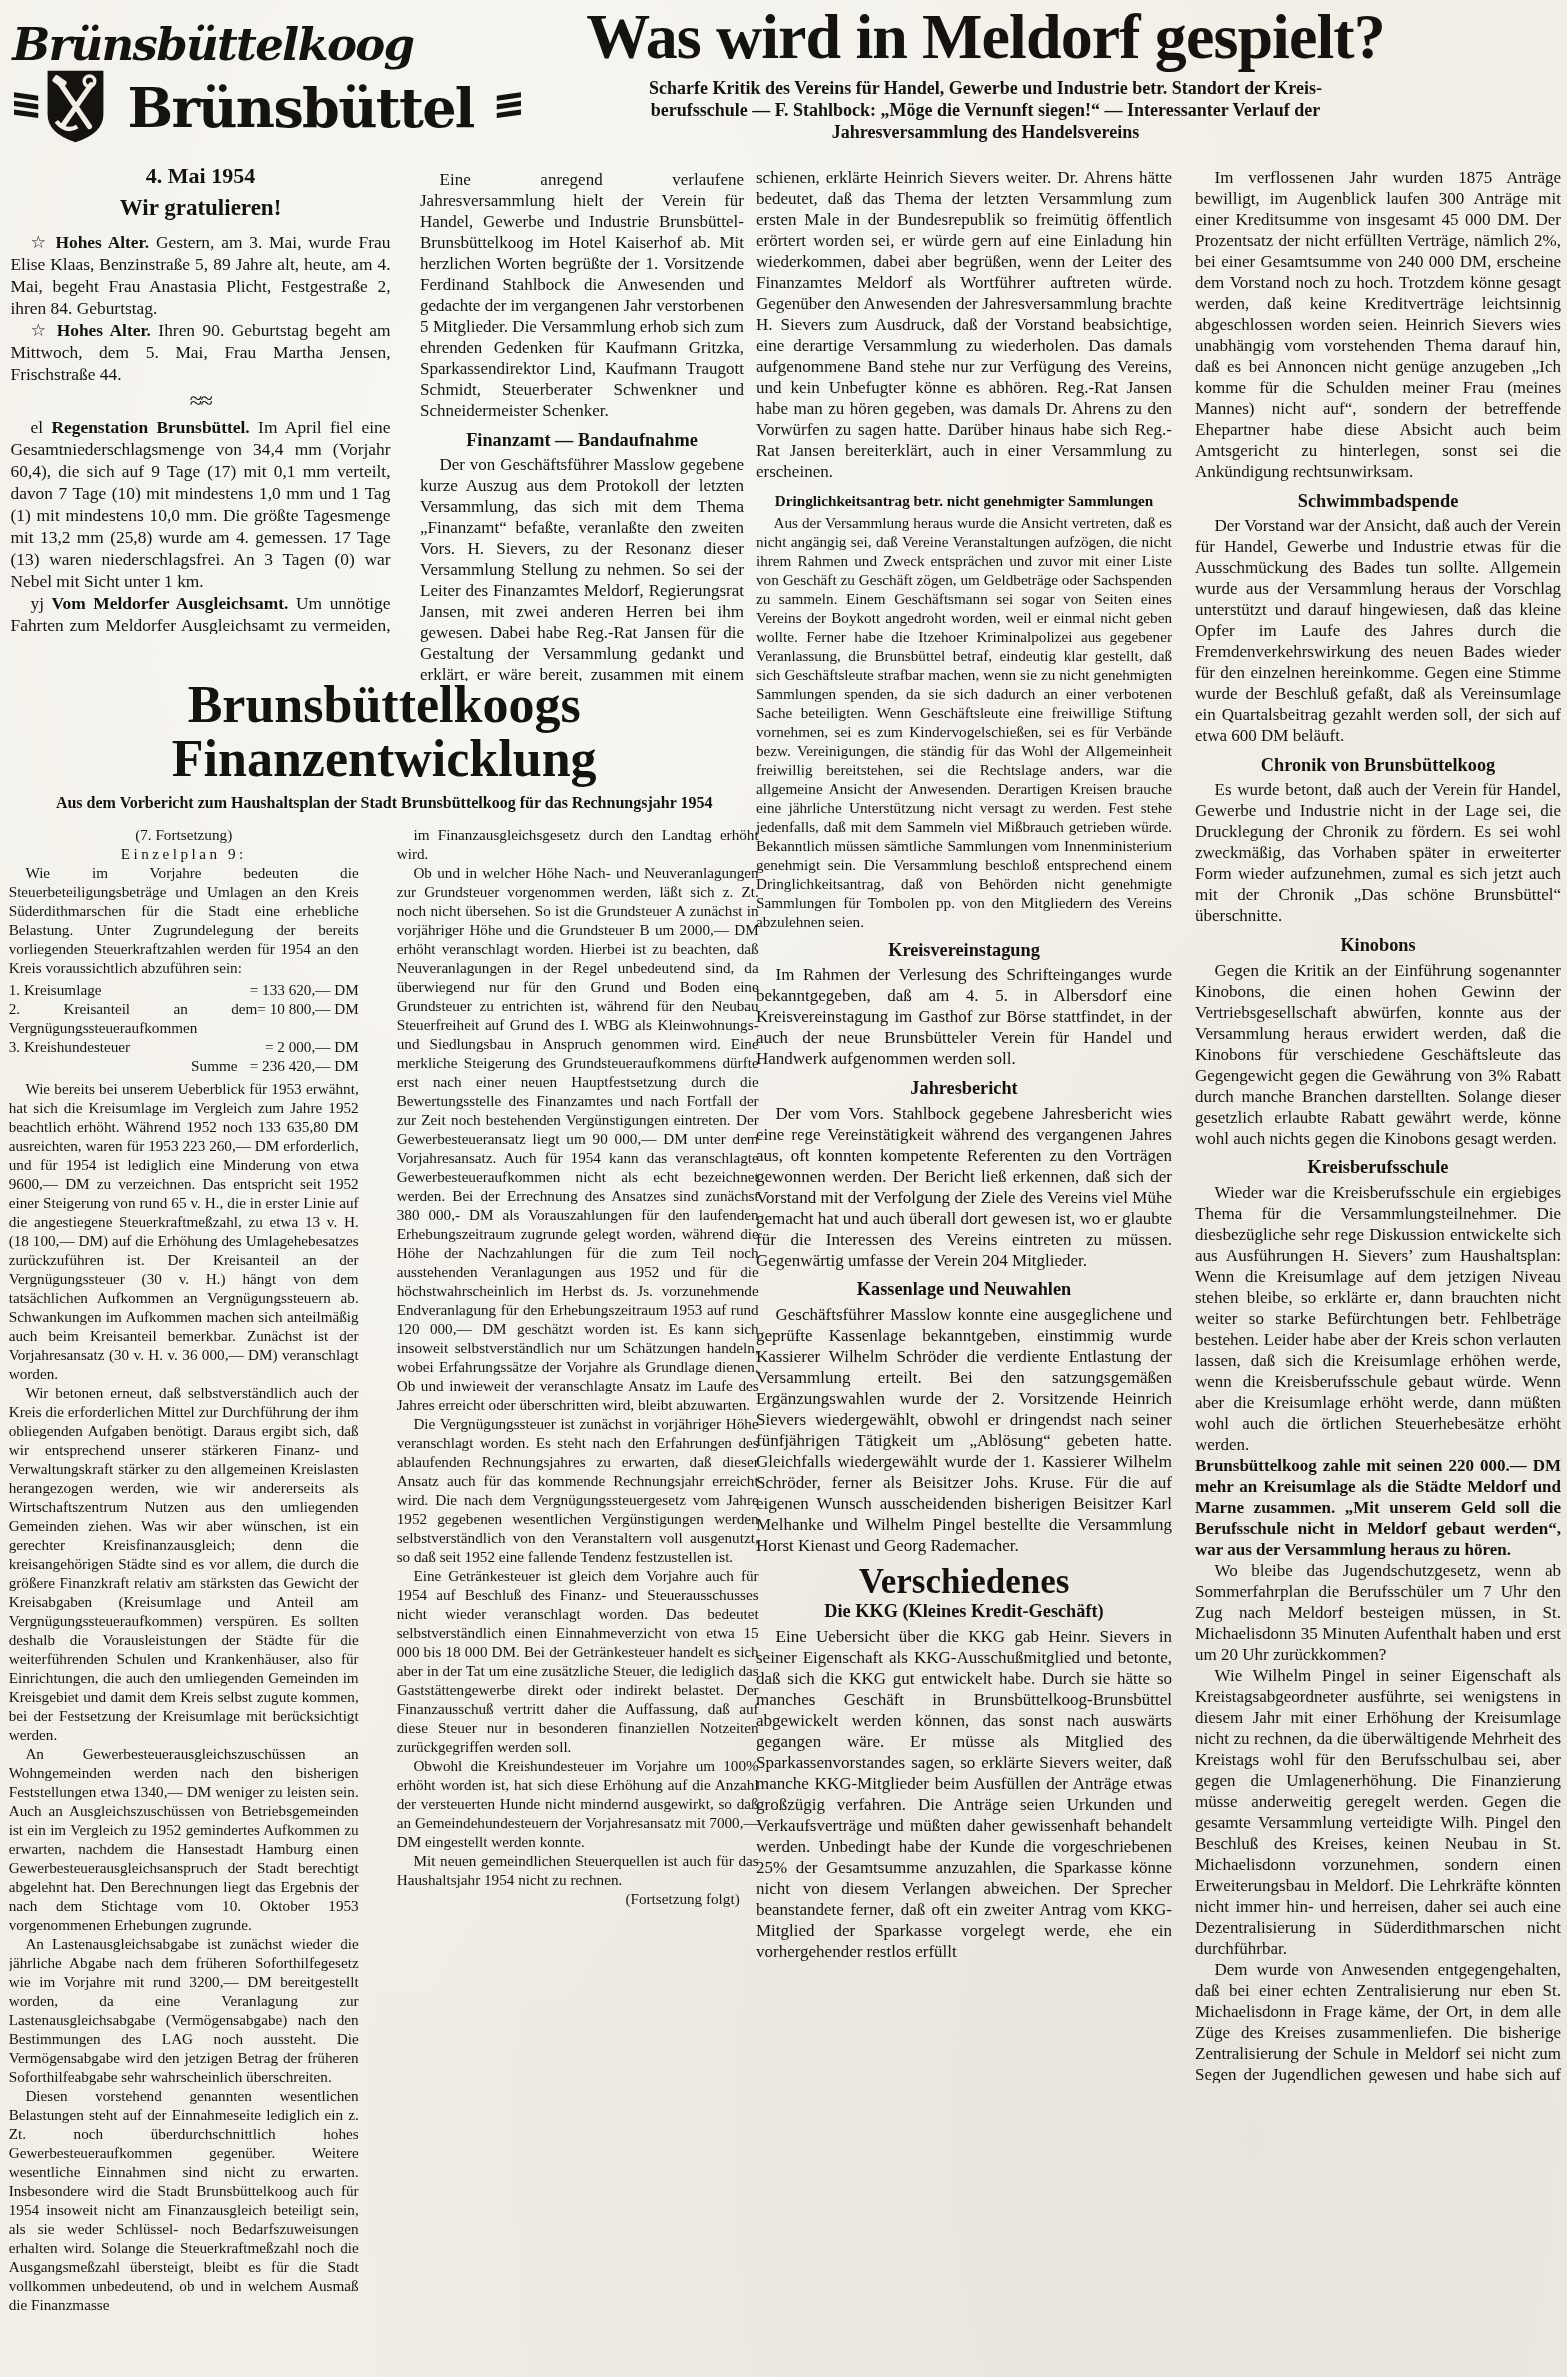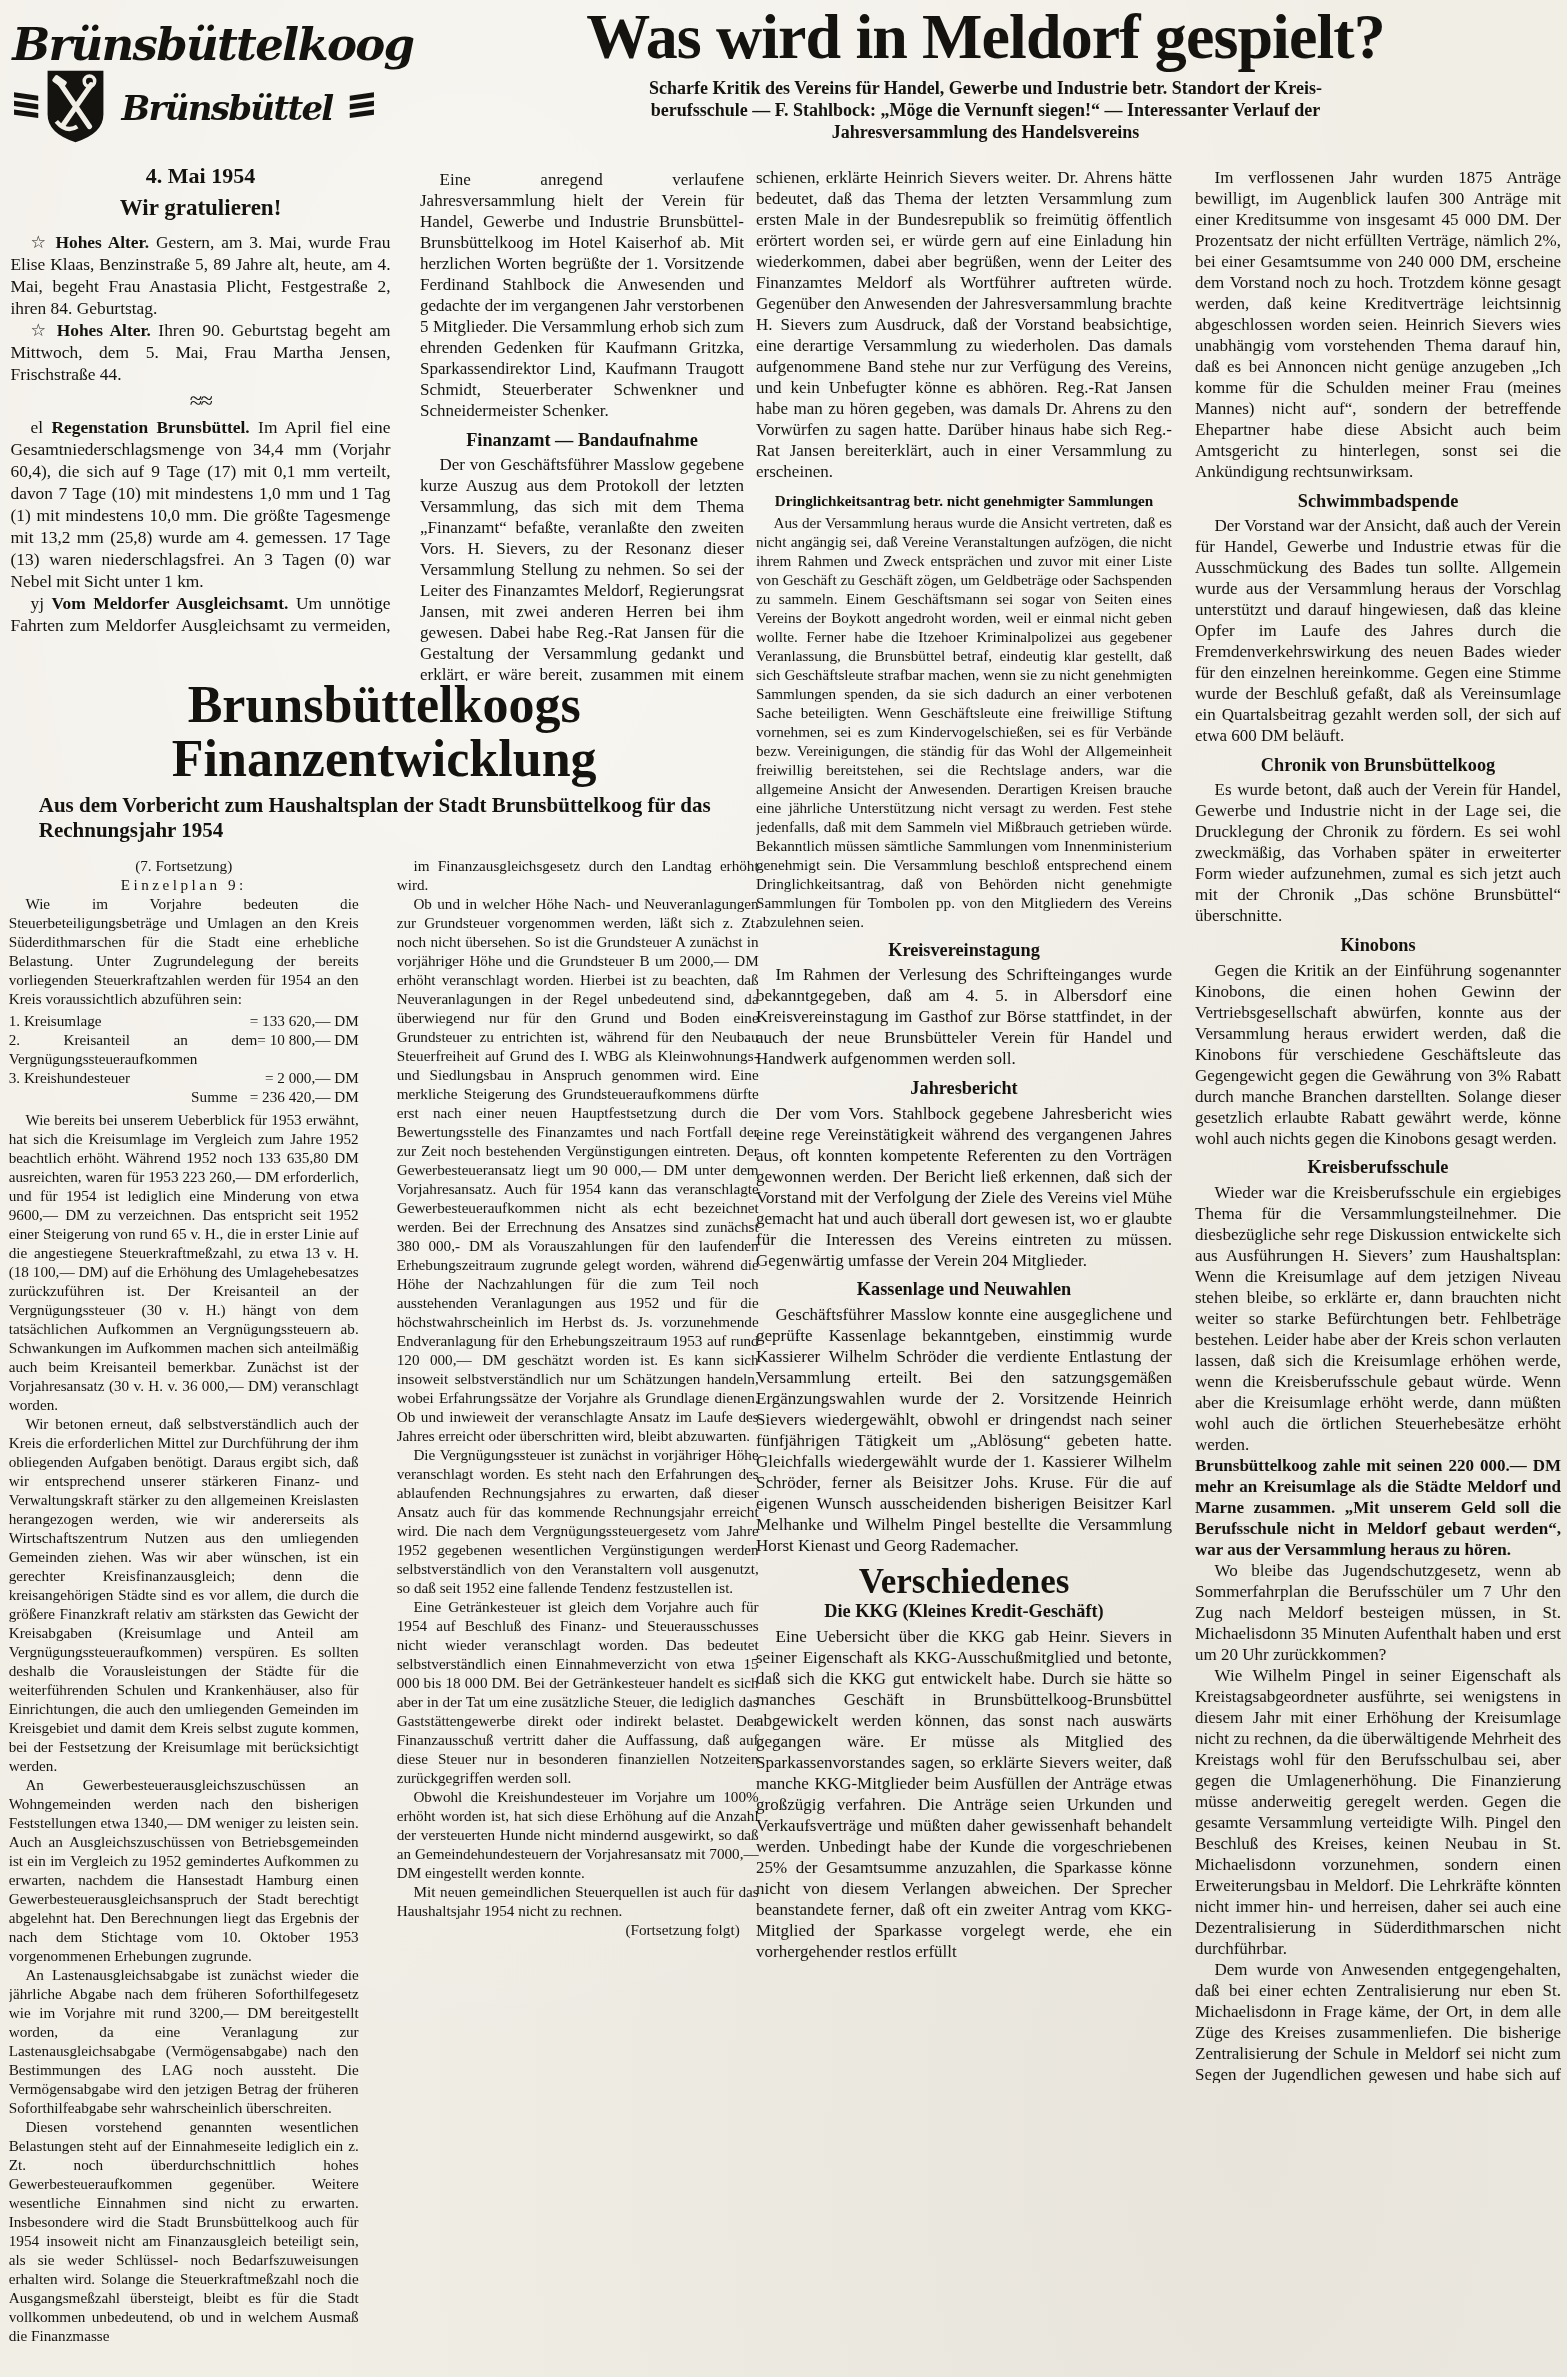--- a/index.html
+++ b/index.html
@@ -16,22 +16,22 @@
   .col h3{margin:14px 0 7px 0;text-align:center;font-weight:bold;text-indent:0;}
   .center{text-align:center;text-indent:0 !important;}
   .right{text-align:right;text-indent:0 !important;}
   .boldp{font-weight:bold;}
 
   
   .masthead{position:absolute;left:12.2px;top:22px;width:392px;height:148px;}
   .mast1{font-family:"DejaVu Serif",serif;font-style:italic;font-weight:bold;
          font-size:45px;letter-spacing:-1.7px;line-height:1;white-space:nowrap;}
   .mastrow{display:flex;align-items:center;margin-top:1.7px;}
-  .mast2{font-family:"DejaVu Serif",serif;font-style:italic;font-weight:bold;
-         font-size:34px;letter-spacing:-1.7px;line-height:1;margin:0 13px;}
+  .mast2{font-family:"DejaVu Serif",serif;font-weight:bold;
+         font-size:54px;letter-spacing:-1.7px;line-height:1;margin:0 19px;}
   
   .headline{position:absolute;left:408px;top:5.2px;width:1155px;}
   .headline h1{margin:0;font-size:64px;line-height:1.0;text-align:center;font-weight:bold;
                letter-spacing:-0.9px;}
   .subtitle{margin-top:8.7px;font-size:18px;line-height:1.22;font-weight:bold;text-align:center;}
   
   #local{left:10.5px;top:165px;width:380px;height:469px;font-size:17.4px;line-height:22px;}
   #local .date{font-size:22px;font-weight:bold;text-align:center;margin:0 0 8.7px 0;}
   #local .ltitle{font-size:23px;font-weight:bold;text-align:center;margin:0 0 12.2px 0;line-height:1;}
   .wavy{text-align:center;font-size:22.6px;line-height:17.4px;letter-spacing:-1.7px;margin:7px 0;}
@@ -39,21 +39,21 @@
   #m1{left:420px;top:169px;width:324px;height:512px;font-size:17px;line-height:21px;}
   #m1 h4{font-size:18.3px;}
   #m2{left:756px;top:167px;width:416px;height:1916px;font-size:17px;line-height:21px;}
   #m3{left:1195px;top:167px;width:366px;height:1916px;font-size:17px;line-height:21px;}
   #m2 h4,#m3 h4{font-size:18.3px;}
   #m2 h3{font-size:35px;margin:15.7px 0 8.7px 0;}
   .small{font-size:15.2px !important;line-height:19px !important;}
   
   #finance{position:absolute;left:8.7px;top:678px;width:751px;height:1700px;}
   .fin-title{font-size:52px;line-height:1.04;font-weight:bold;text-align:center;margin:0;}
-  .fin-sub{font-size:21px;line-height:1.2;font-weight:bold;text-align:left;margin:7px auto 12.2px auto;width:92%;}
+  .fin-sub{font-size:16px;line-height:1.2;font-weight:bold;text-align:center;margin:7px auto 12.2px auto;width:92%;}
   .fin-cols{display:flex;gap:38px;}
   .fincol{overflow:hidden;text-align:justify;font-size:15.2px;line-height:19px;height:1541px;}
   #finL{width:350px;}
   #finR{width:362px;}
   .fincol p{margin:0;text-indent:1.1em;}
   .fincol .center{text-indent:0;}
   .rows{margin:3.5px 0;}
   .rowitem{display:flex;align-items:baseline;}
   .rowitem .l{flex:1 1 auto;padding-left:0;text-indent:0;}
   .rowitem .v{flex:0 0 auto;white-space:nowrap;text-align:right;}

